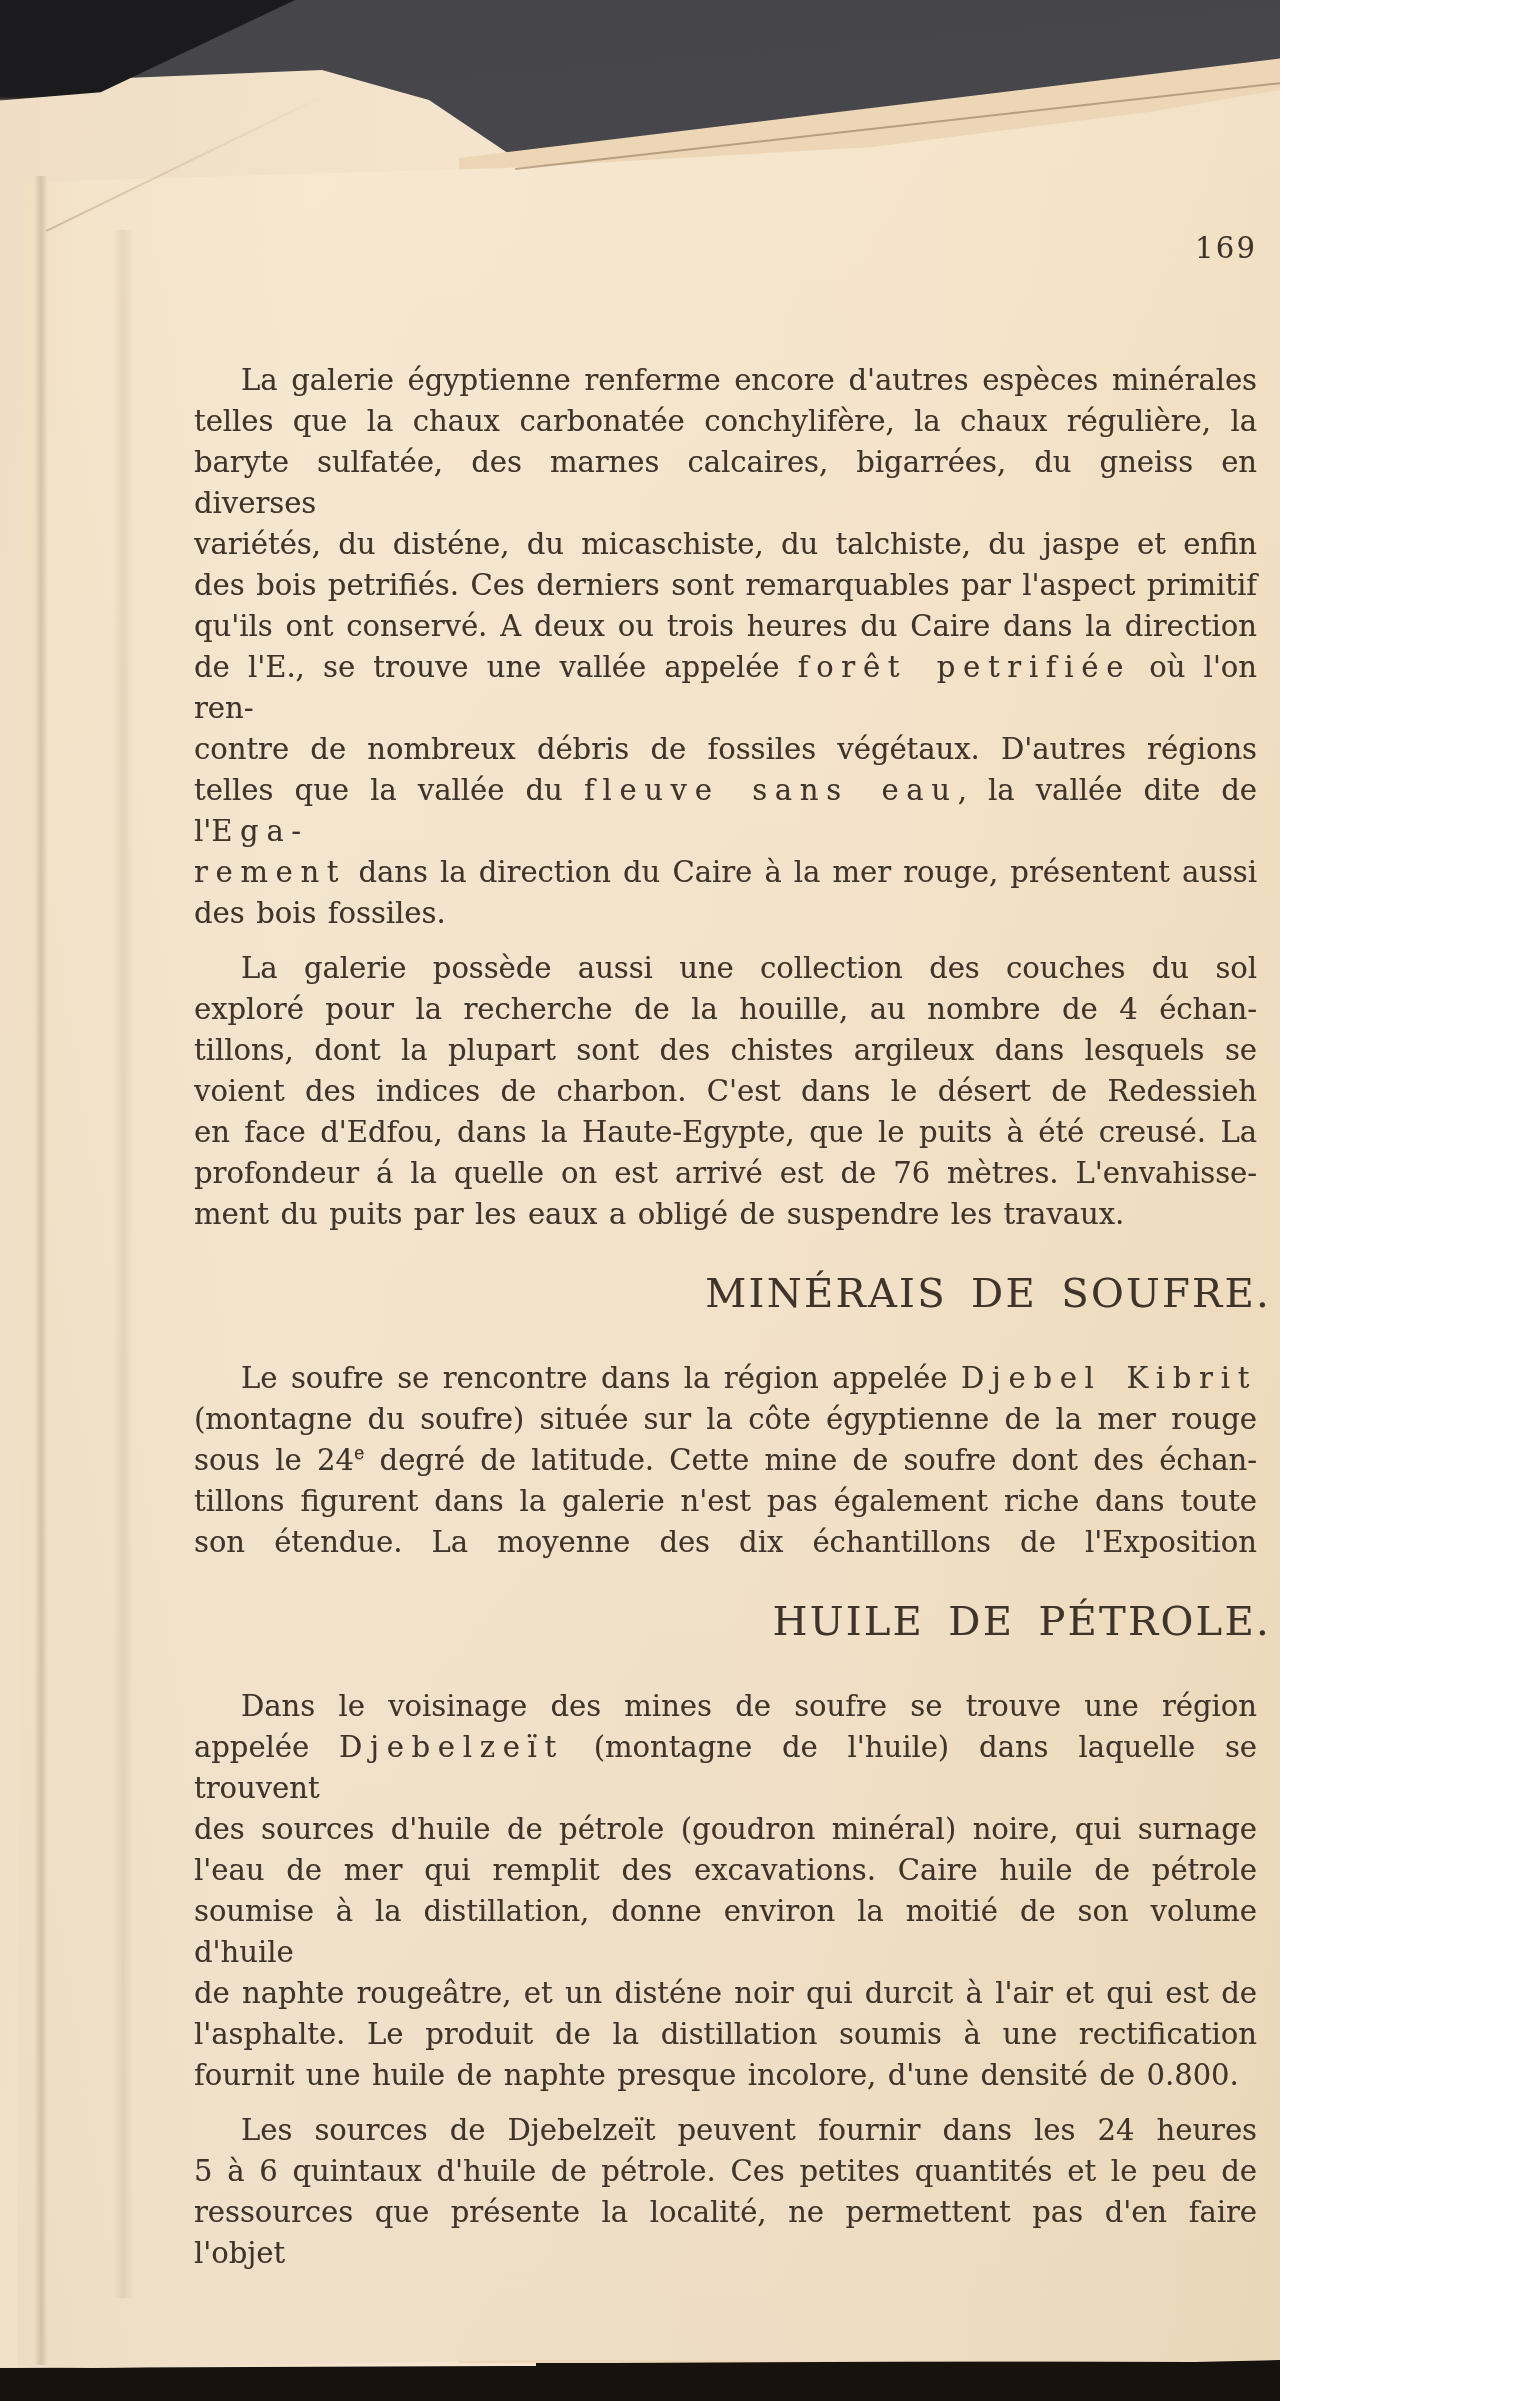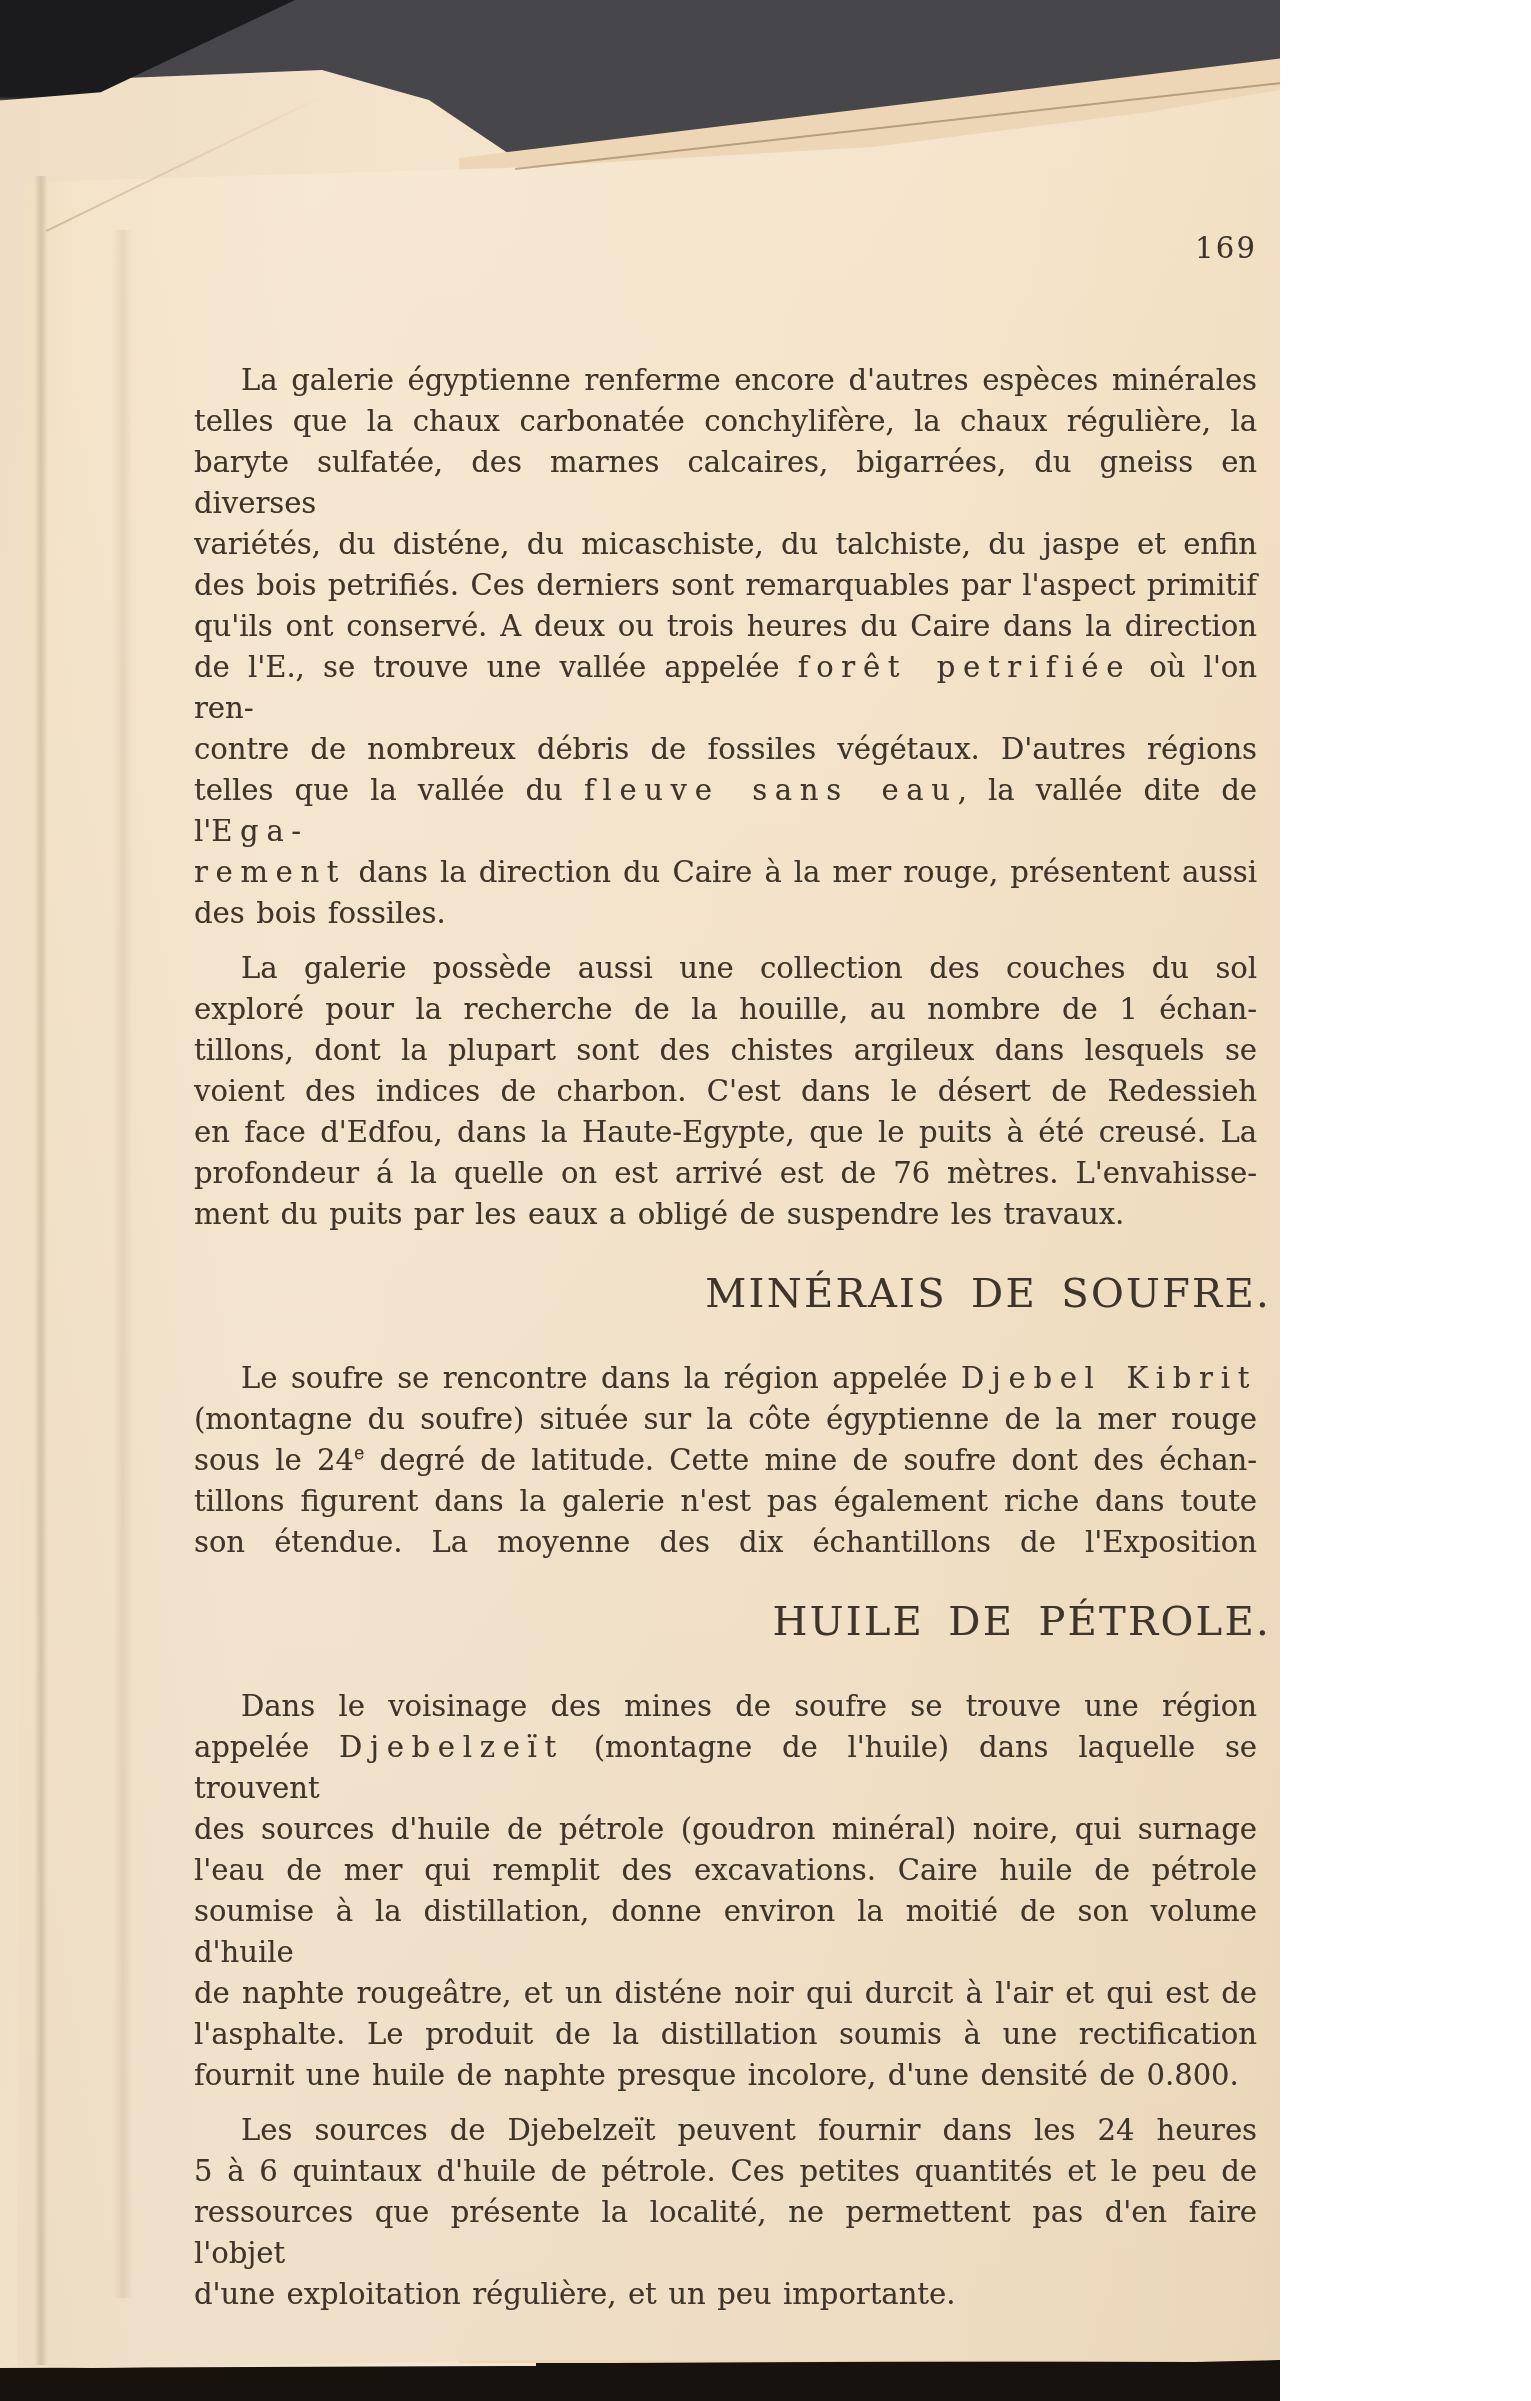--- a/index.html
+++ b/index.html
@@ -105,21 +105,21 @@
         <div class="line">des bois petrifiés. Ces derniers sont remarquables par l'aspect primitif</div>
         <div class="line">qu'ils ont conservé. A deux ou trois heures du Caire dans la direction</div>
         <div class="line">de l'E., se trouve une vallée appelée <span class="spaced">forêt petrifiée</span> où l'on ren-</div>
         <div class="line">contre de nombreux débris de fossiles végétaux. D'autres régions</div>
         <div class="line">telles que la vallée du <span class="spaced">fleuve sans eau</span>, la vallée dite de l'<span class="spaced">Ega-</span></div>
         <div class="line"><span class="spaced">rement</span> dans la direction du Caire à la mer rouge, présentent aussi</div>
         <div class="line last">des bois fossiles.</div>
       </div>
       <div class="para">
         <div class="line first">La galerie possède aussi une collection des couches du sol</div>
-        <div class="line">exploré pour la recherche de la houille, au nombre de 1 échan-</div>
+        <div class="line">exploré pour la recherche de la houille, au nombre de 4 échan-</div>
         <div class="line">tillons, dont la plupart sont des chistes argileux dans lesquels se</div>
         <div class="line">voient des indices de charbon. C'est dans le désert de Redessieh</div>
         <div class="line">en face d'Edfou, dans la Haute-Egypte, que le puits à été creusé. La</div>
         <div class="line">profondeur á la quelle on est arrivé est de 76 mètres. L'envahisse-</div>
         <div class="line last">ment du puits par les eaux a obligé de suspendre les travaux.</div>
       </div>
       <div class="heading">MINÉRAIS DE SOUFRE.</div>
       <div class="para">
         <div class="line first">Le soufre se rencontre dans la région appelée <span class="spaced">Djebel Kibrit</span></div>
         <div class="line">(montagne du soufre) située sur la côte égyptienne de la mer rouge</div>
@@ -135,17 +135,16 @@
         <div class="line">l'eau de mer qui remplit des excavations. Caire huile de pétrole</div>
         <div class="line">soumise à la distillation, donne environ la moitié de son volume d'huile</div>
         <div class="line">de naphte rougeâtre, et un disténe noir qui durcit à l'air et qui est de</div>
         <div class="line">l'asphalte. Le produit de la distillation soumis à une rectification</div>
         <div class="line last">fournit une huile de naphte presque incolore, d'une densité de 0.800.</div>
       </div>
       <div class="para">
         <div class="line first">Les sources de Djebelzeït peuvent fournir dans les 24 heures</div>
         <div class="line">5 à 6 quintaux d'huile de pétrole. Ces petites quantités et le peu de</div>
         <div class="line">ressources que présente la localité, ne permettent pas d'en faire l'objet</div>
-        <div class="line last">d'une exploitation régulière, et un peu importante.</div>
       </div>
     </div>
 </div>
 
 
 </body></html>

